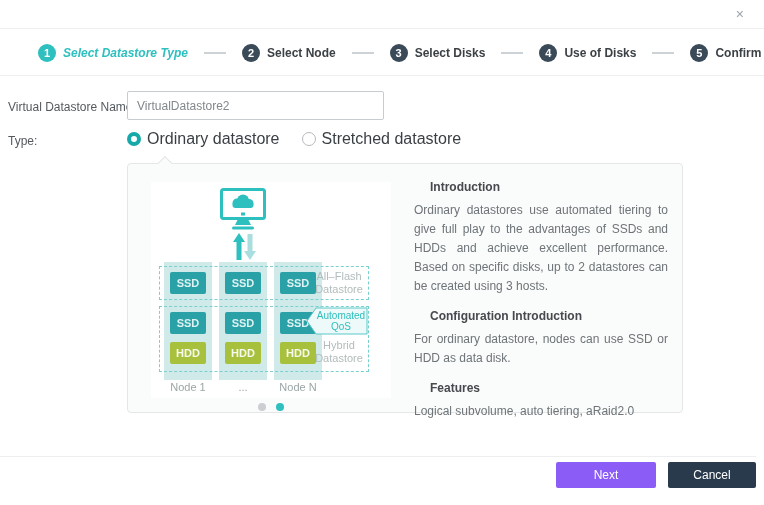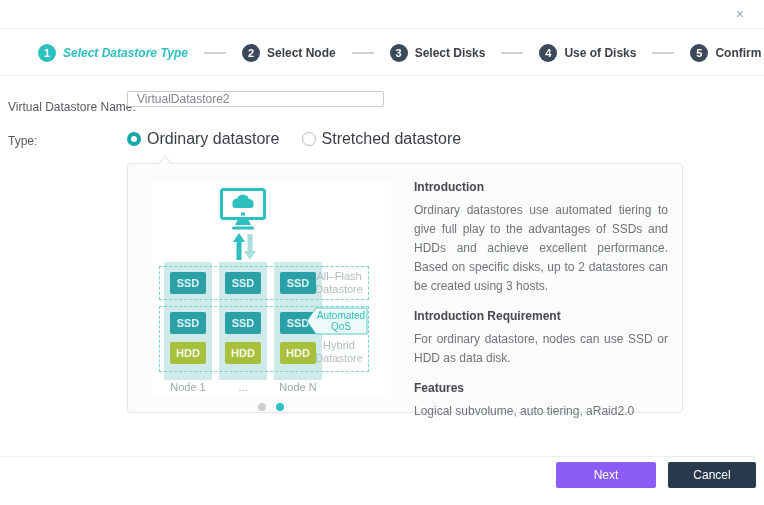--- a/index.html
+++ b/index.html
@@ -20,21 +20,21 @@
   .circle { width:18px; height:18px; border-radius:50%; background:#3a4a58; color:#fff; font-size:11px;
             font-weight:bold; display:flex; align-items:center; justify-content:center; flex:0 0 18px; }
   .slabel { font-size:12px; font-weight:bold; color:#3c4146; white-space:nowrap; }
   .step.active .circle { background:#2ebfbf; }
   .step.active .slabel { color:#2ebfbf;font-style:italic; }
   .dash { width:22px; height:2px; background:#ccd2d6; margin:0 16px; flex:0 0 22px; }
 
   .form-label { position:absolute; left:8px; font-size:12px; color:#55595e; }
   .lbl-name { top:100px; }
   .lbl-type { top:134px; }
-  .name-input { position:absolute; left:127px; top:91px; width:257px; height:16px; border:1px solid #c8ccd0;
+  .name-input { position:absolute; left:127px; top:91px; width:257px; height:29px; border:1px solid #c8ccd0;
                 border-radius:2px; font-size:12px; color:#82878c; padding:0 9px; font-family:"Liberation Sans",sans-serif; }
   .radios { position:absolute; left:127px; top:130px; display:flex; gap:22px; align-items:center; }
   .radio-option { display:flex; align-items:center; gap:6px; cursor:pointer; }
   .radio { width:14px; height:14px; border-radius:50%; border:1px solid #b6babe; background:#fff; flex:0 0 14px; }
   .radio.selected { border:4px solid #17a9a9; }
   .radio-label { font-size:16px; color:#3a3f44; }
 
   .panel { position:absolute; left:127px; top:163px; width:556px; height:250px; background:#fafbfb;
            border:1px solid #e4e6e8; border-radius:4px; }
   .caret { position:absolute; left:32px; top:-6px; width:10px; height:10px; background:#fafbfb;
@@ -55,21 +55,21 @@
   .bc0 { left:19px; } .bc1 { left:74px; } .bc2 { left:129px; }
   .br0 { top:90px; } .br1 { top:130px; } .br2 { top:160px; }
   .ill-label { position:absolute; font-size:11px; line-height:13px; color:#b2bcbc; white-space:pre-line;
                text-align:center; width:62px; }
   .all-flash { left:157px; top:88px; }
   .hybrid { left:157px; top:157px; }
   .qos-badge { position:absolute; left:155px; top:125px; }
   .node-label { position:absolute; top:199px; width:48px; text-align:center; font-size:11px; color:#9ba6a6; }
 
   .info { position:absolute; left:286px; top:16px; width:254px; }
-  .info h4 { font-size:12px; color:#46494d; margin:0 0 7px; font-weight:bold; }
+  .info h4 { font-size:12px; color:#46494d; margin:0 16px 7px; font-weight:bold; }
   .info p { font-size:12px; color:#6e7478; line-height:19px; text-align:justify; margin:0 0 13px; }
 
   .dots { position:absolute; left:23px; top:238px; width:240px; text-align:center; line-height:8px; }
   .dot { display:inline-block; width:8px; height:8px; border-radius:50%; background:#cbcfd2; margin:0 3px; cursor:pointer; }
   .dot.active { background:#2ebfbf; }
 
   .btn { position:absolute; top:462px; height:26px; border:none; border-radius:2px; color:#fff; font-size:12px;
          cursor:pointer; font-family:"Liberation Sans",sans-serif; }
   .btn-next { left:556px; width:100px; background:#8b5cf6; }
   .btn-cancel { left:668px; width:88px; background:#2a3a4d; }
@@ -174,21 +174,21 @@
 Datastore</div>
 
       <div class="node-label c0">Node 1</div>
       <div class="node-label c1">...</div>
       <div class="node-label c2">Node N</div>
     </div>
 
     <div class="info">
       <h4>Introduction</h4>
       <p>Ordinary datastores use automated tiering to give full play to the advantages of SSDs and HDDs and achieve excellent performance. Based on specific disks, up to 2 datastores can be created using 3 hosts.</p>
-      <h4>Introduction Requirement</h4>
+      <h4>Configuration Introduction</h4>
       <p>For ordinary datastore, nodes can use SSD or HDD as data disk.</p>
       <h4>Features</h4>
       <p>Logical subvolume, auto tiering, aRaid2.0</p>
     </div>
 
     <div class="dots">
       <span class="dot"></span>
       <span class="dot active"></span>
     </div>
   </div>

